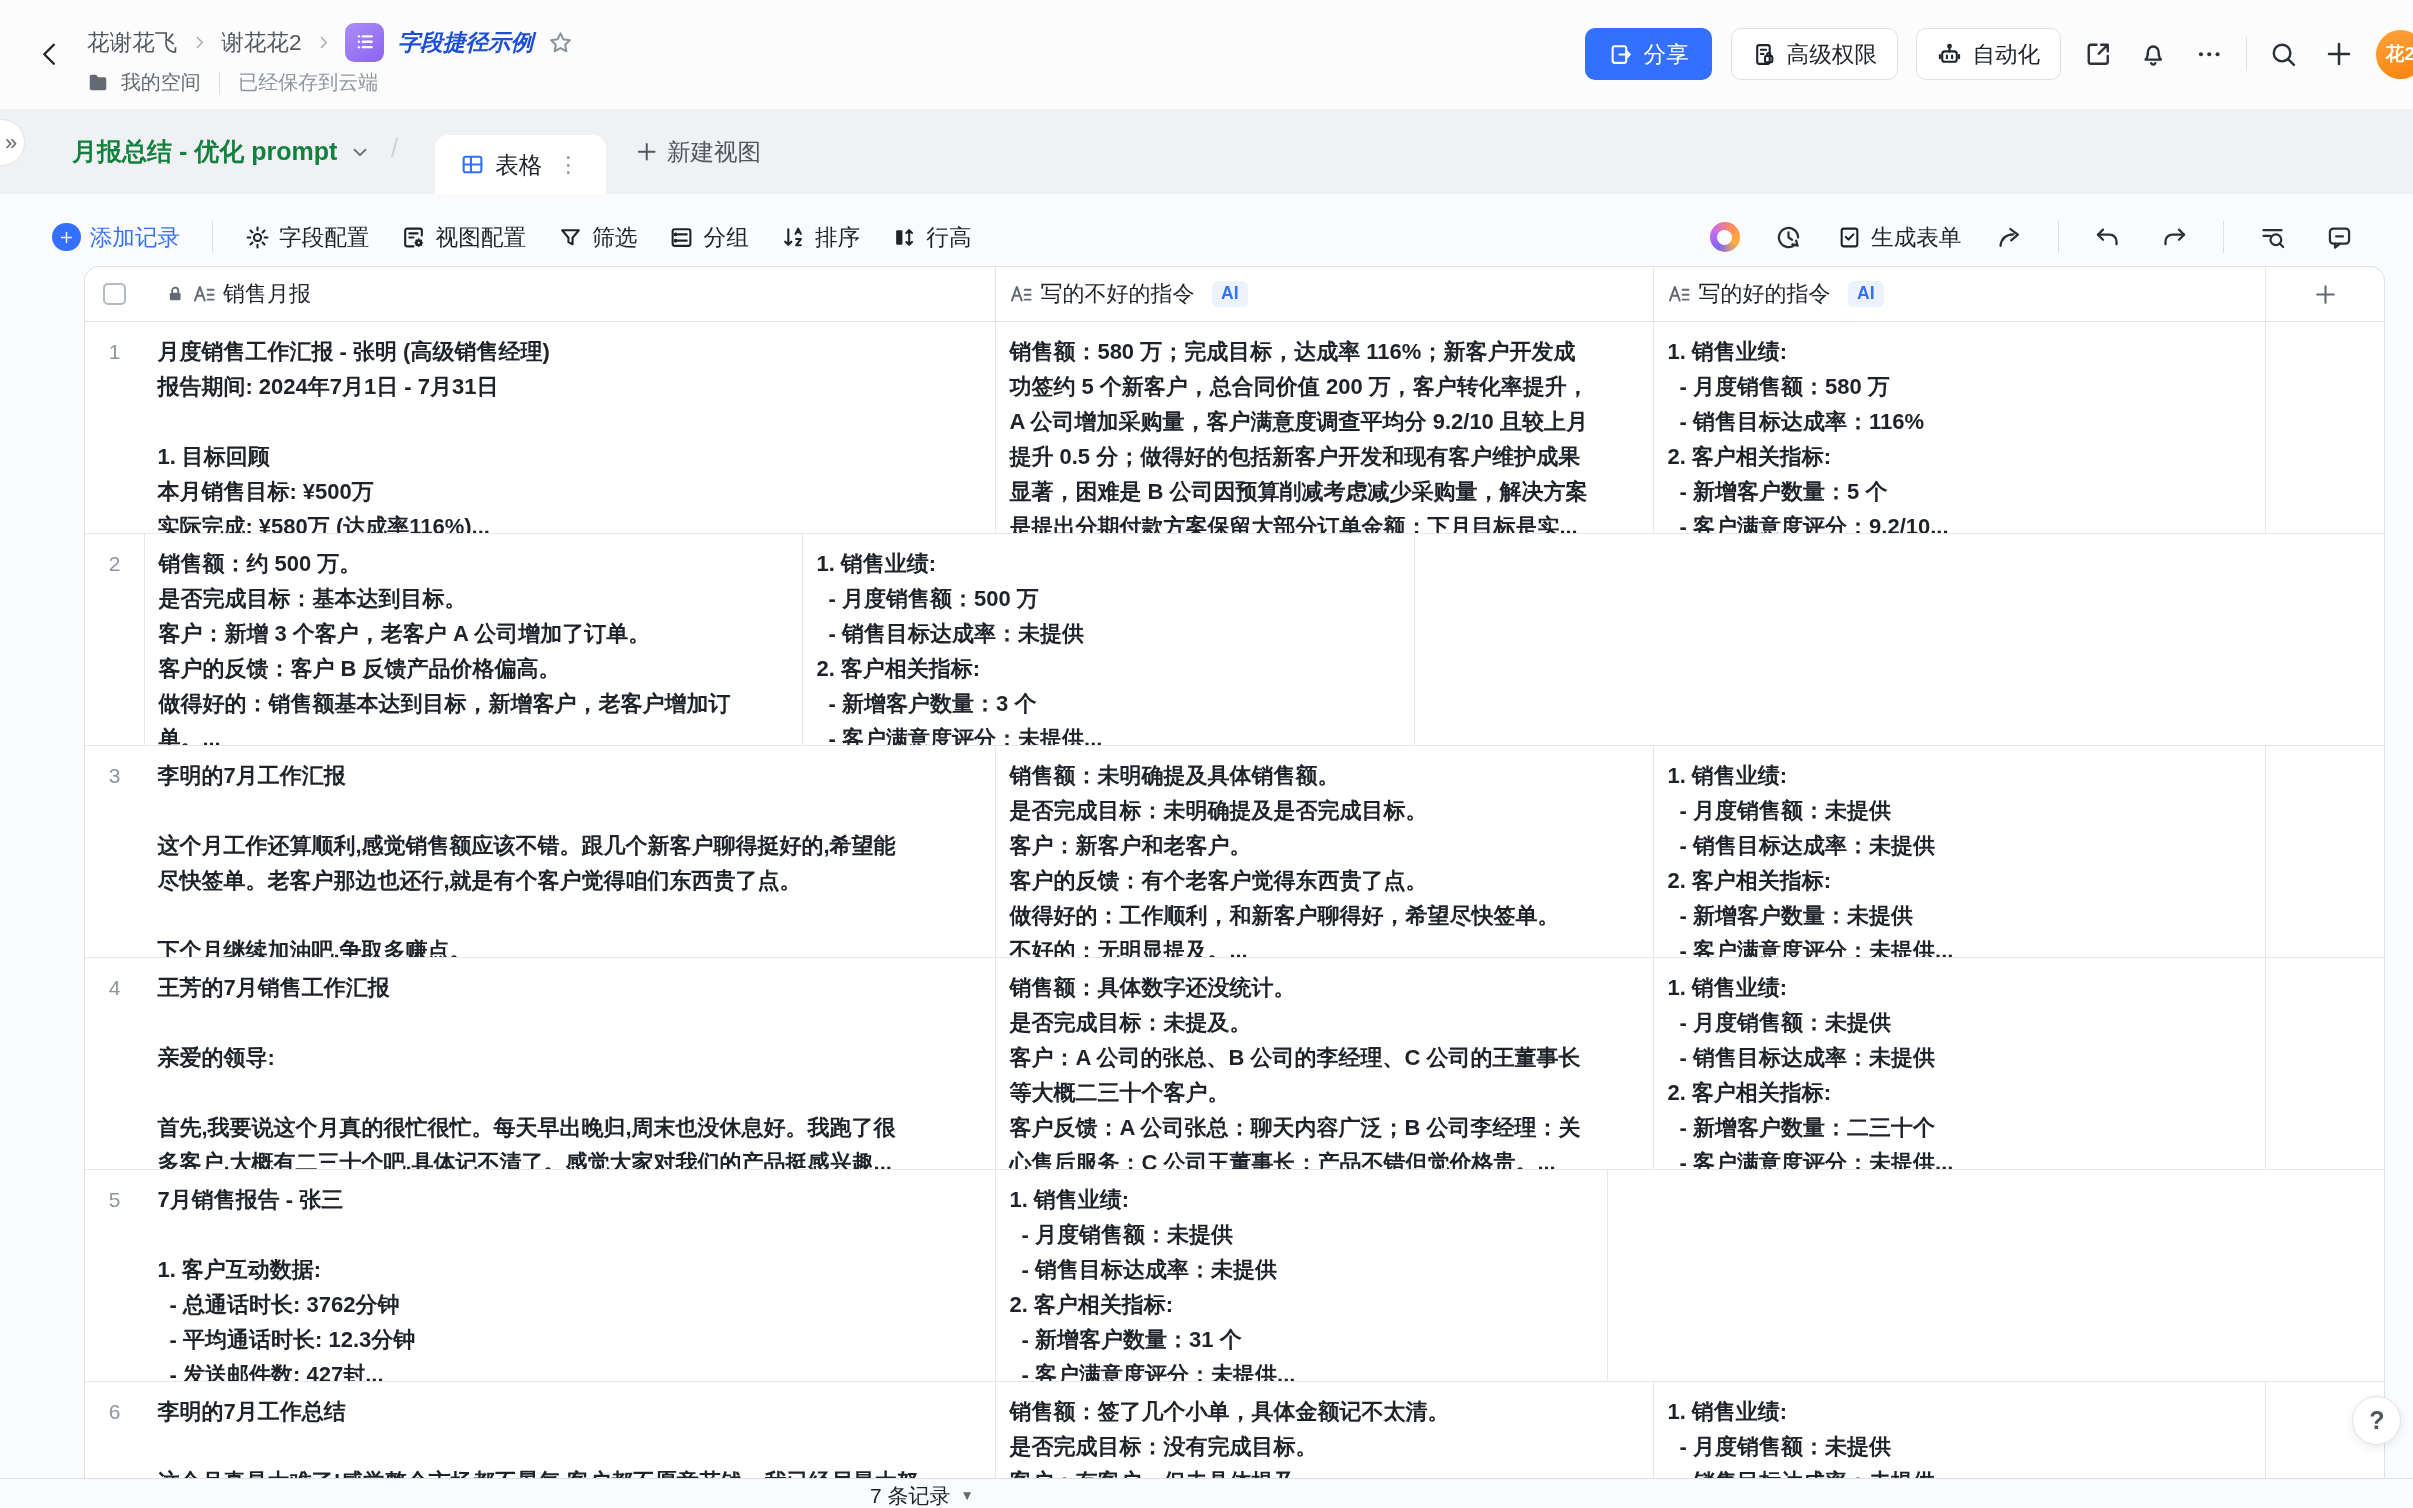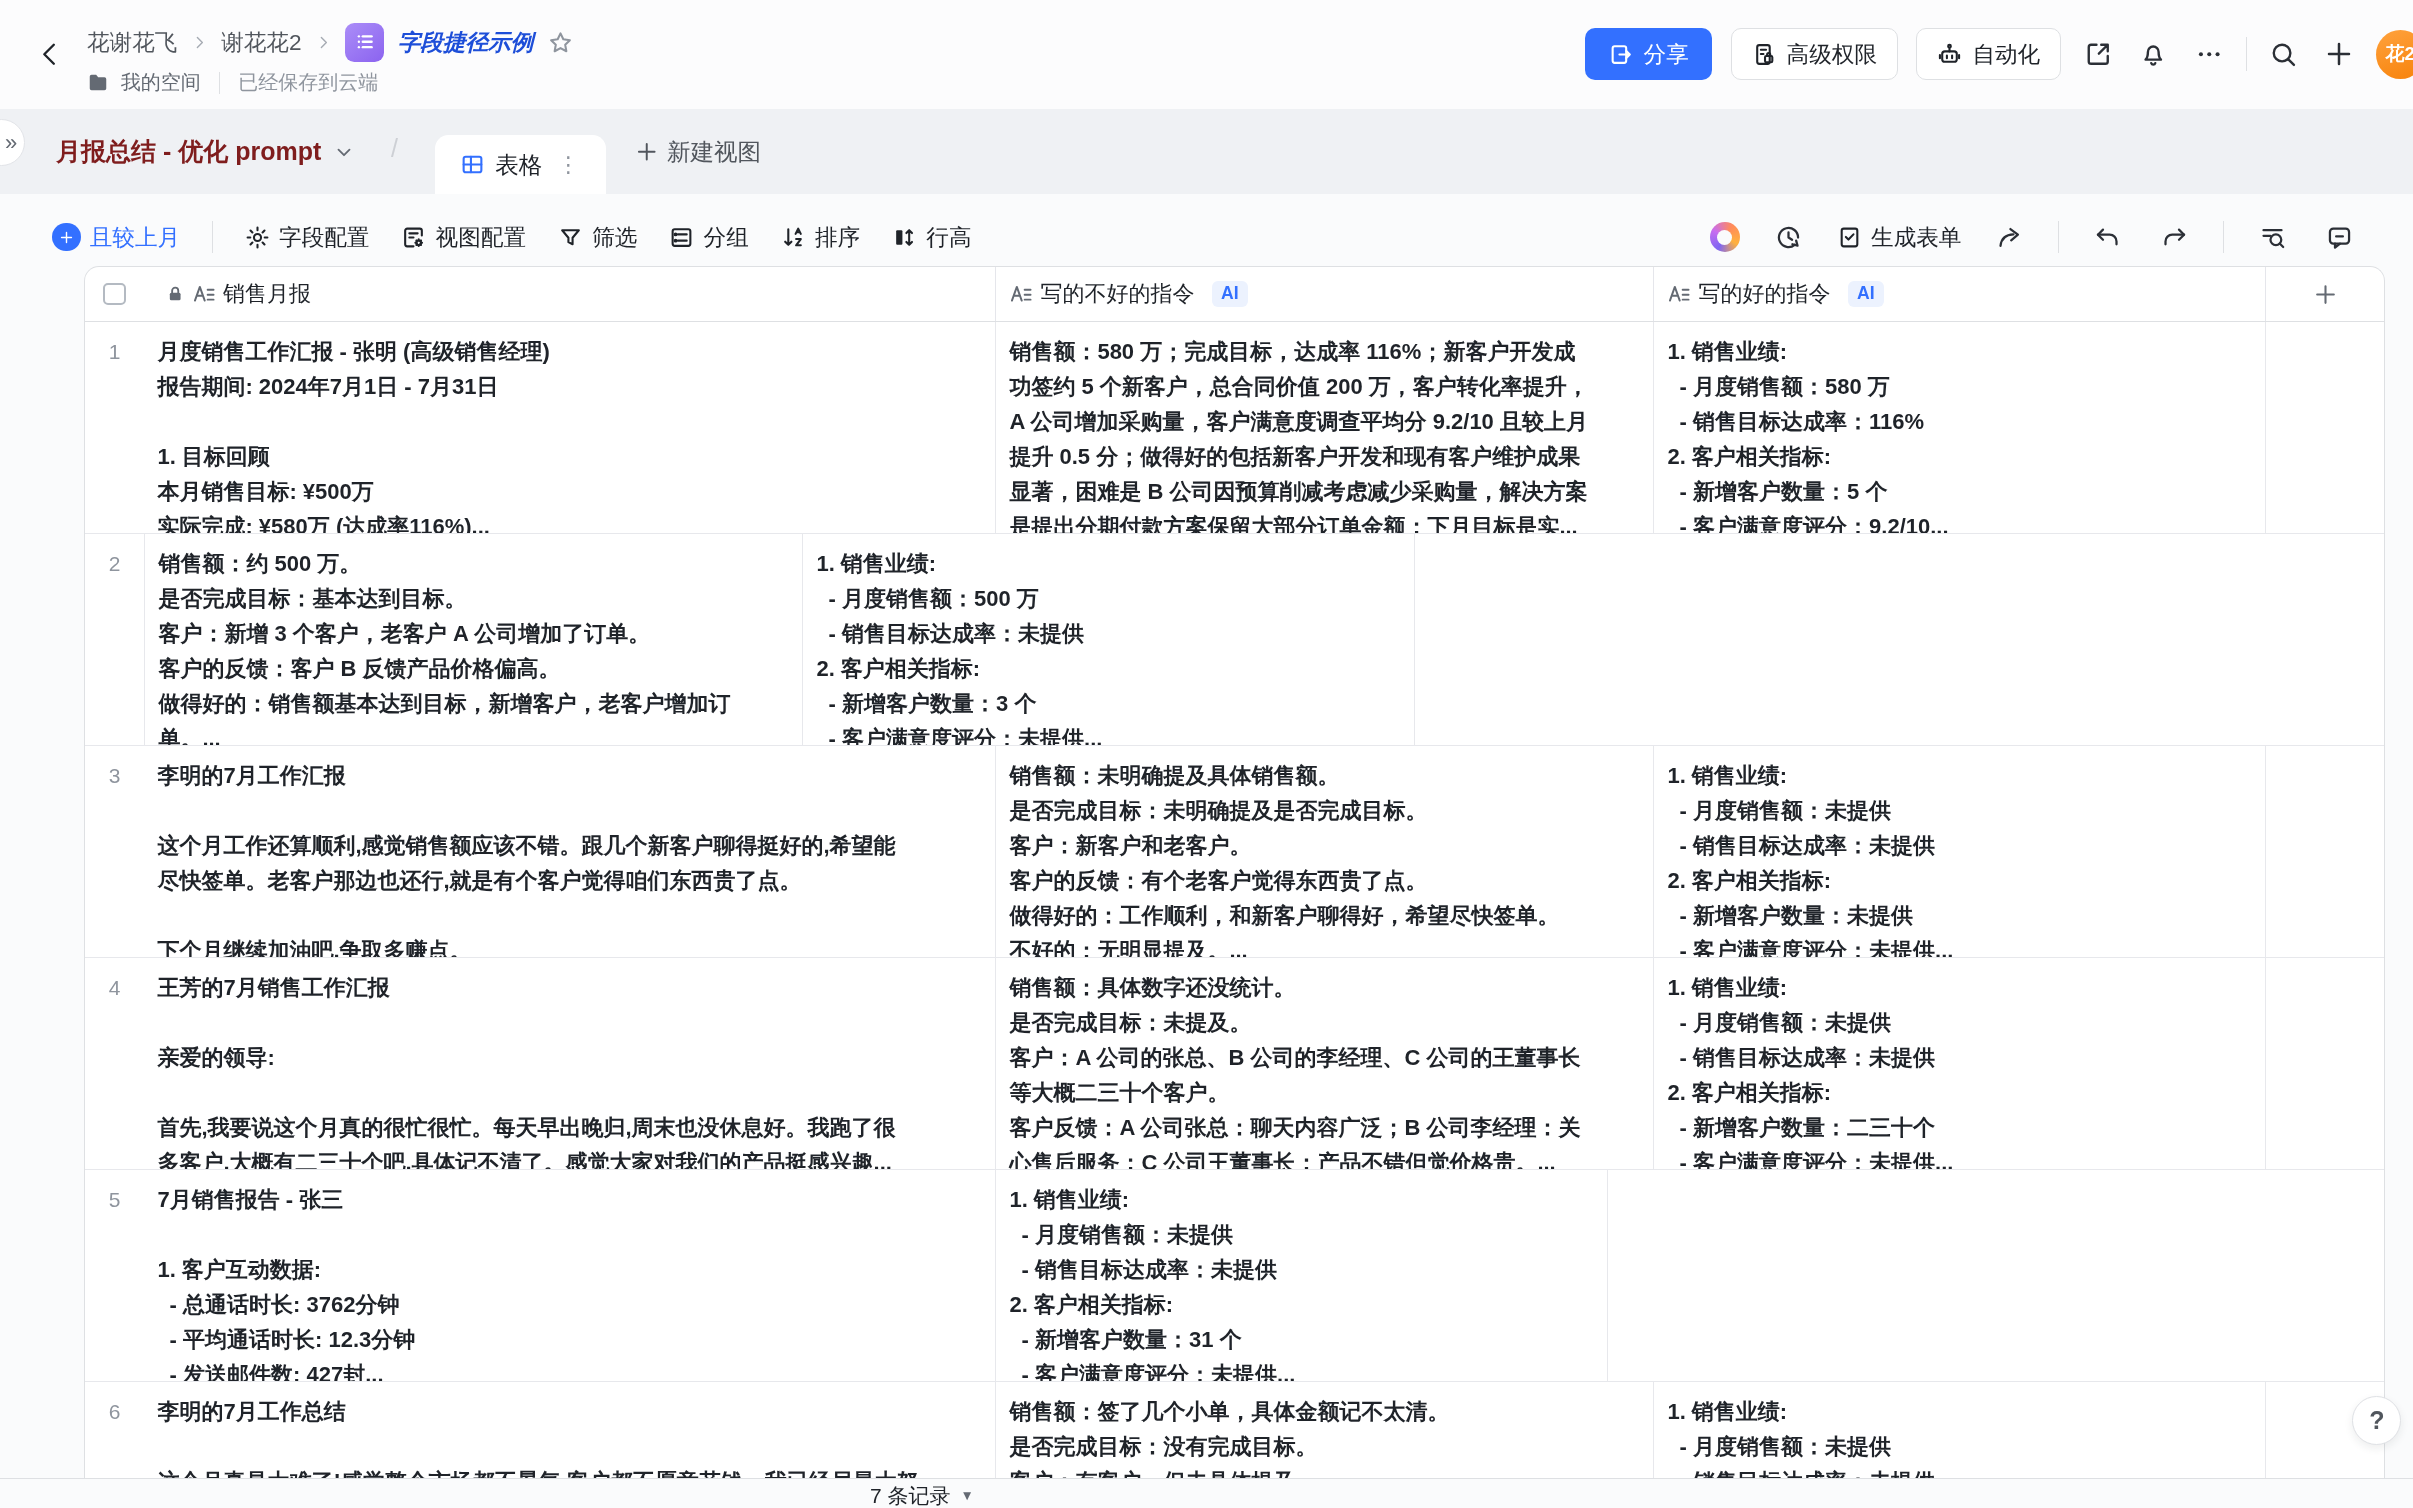--- a/index.html
+++ b/index.html
@@ -27,21 +27,21 @@
   .btn { height:52px; border-radius:10px; display:flex; align-items:center; gap:10px; font-size:22.6px; cursor:pointer; }
   .btn-primary { background:#3370ff; color:#fff; padding:0 23.5px;margin-left:48px; }
   .btn-outline { background:#fff; color:#1f2329; border:1.3px solid #dee0e3; padding:0 20px; }
   .icon-btn { width:37px; height:37px; display:flex; align-items:center; justify-content:center; color:#2b2f36; cursor:pointer; }
   .top-right .vdiv { width:0.8px; height:34px; background:#dee0e3; }
   .avatar { width:49px; height:49px; border-radius:50%; background:linear-gradient(160deg,#ffa23d,#f7820a); color:#fff; font-size:19px; font-weight:700; display:flex; align-items:center; justify-content:center; }
 
   
   .band { position:absolute; left:0; top:109px; width:2413px; height:85px; background:#eff1f4; }
   .panel-toggle { position:absolute; left:-22px; top:10px; width:47px; height:47px; border-radius:50%; background:#fff; border:0.8px solid #e2e4e8; display:flex; align-items:center; justify-content:flex-end; padding-right:6.7px; color:#646a73; font-size:22px; cursor:pointer; }
-  .view-title { position:absolute; left:56px; top:0; height:85px; display:flex; align-items:center; gap:11.7px; font-size:25px; font-weight:700; color:#7f1d1d; cursor:pointer; }
+  .view-title { position:absolute; left:72px; top:0; height:85px; display:flex; align-items:center; gap:11.7px; font-size:25px; font-weight:700; color:#15803d; cursor:pointer; }
   .view-title .chev { color:#646a73; }
   .band-slash { position:absolute; left:391px; top:25px; font-size:25px; color:#cdd0d5; }
   .tab-active { position:absolute; left:435px; top:26px; width:171px; height:59px; background:#fff; border-radius:13.4px 13.4px 0 0; display:flex; align-items:center; justify-content:center; gap:10px; font-size:23.5px; font-weight:500; cursor:pointer; }
   .tab-active .dots { color:#8f959e; font-size:22px; margin-left:5px; letter-spacing:1.7px; }
   .new-view { position:absolute; left:635px; top:0; height:85px; display:flex; align-items:center; gap:8.4px; color:#51565d; font-size:23.5px; cursor:pointer; }
 
   
   .content { position:absolute; left:0; top:194px; width:2413px; height:1314px; background:#fafbfc; }
 
   .toolbar-left { position:absolute; left:52px; top:210px; height:54px; display:flex; align-items:center; gap:32px; font-size:22.6px; }
@@ -211,21 +211,21 @@
 
 <div class="content"></div>
 
 <div class="toolbar-left">
   <div class="tool-item add-record">
     <span class="circle-plus">
       <svg class="ic" width="17" height="17" viewBox="0 0 24 24" stroke-width="3">
           <path d="M12 5 V19 M5 12 H19"></path>
         </svg>
     </span>
-    <span>且较上月</span>
+    <span>添加记录</span>
   </div>
   <span class="vdiv"></span>
   <div class="tool-item">
     <svg class="ic" width="25" height="25" viewBox="0 0 24 24">
         <circle cx="12" cy="12" r="3.4"></circle>
         <path d="M12 2.5 v2.6 M12 18.9 v2.6 M2.5 12 h2.6 M18.9 12 h2.6 M5.3 5.3 l1.8 1.8 M16.9 16.9 l1.8 1.8 M18.7 5.3 L16.9 7.1 M7.1 16.9 l-1.8 1.8"></path>
       </svg>
     <span>字段配置</span>
   </div>
   <div class="tool-item">

